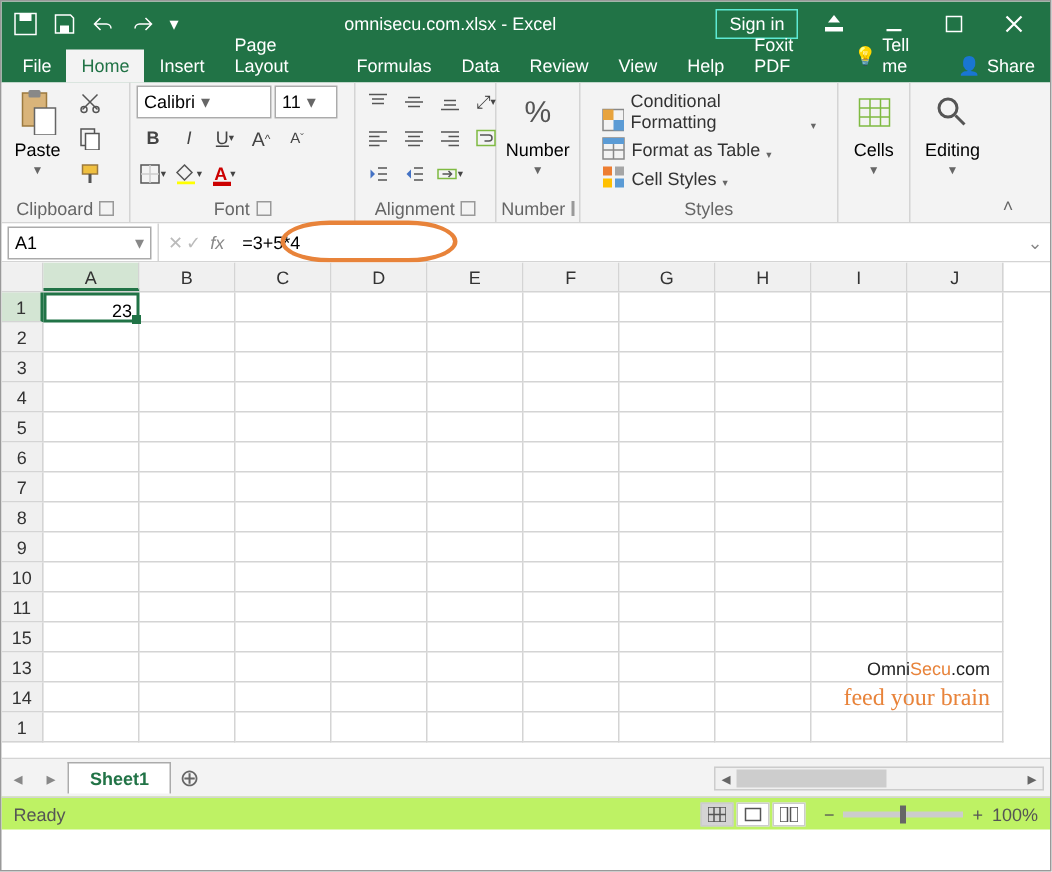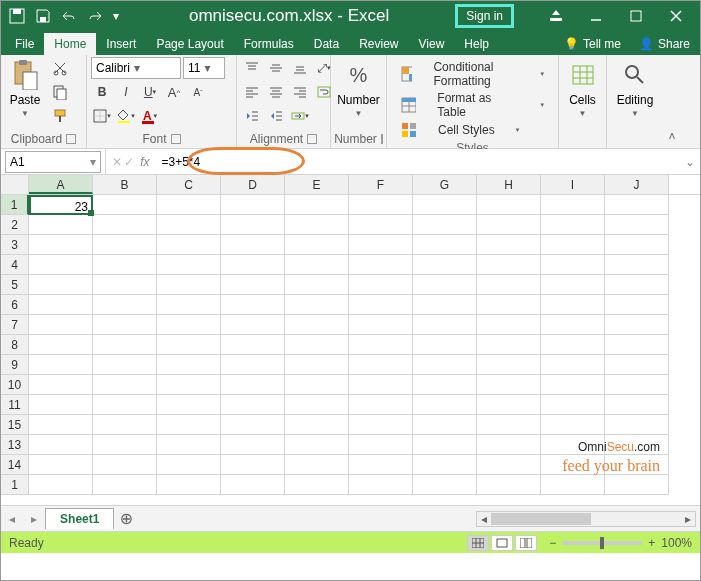--- a/index.html
+++ b/index.html
@@ -1,42 +1,42 @@
 <!DOCTYPE html>
 <html><head>
 <meta charset="utf-8">
 <style>
 *{margin:0;padding:0;box-sizing:border-box;font-family:"Segoe UI",Arial,sans-serif;font-size:12px;user-select:none}
 body{background:#fff;width:701px;height:581px;overflow:hidden;border:1px solid #999;position:relative}
 .titlebar{height:29px;background:#217346;display:flex;align-items:center;color:#fff;padding:0 4px}
 .titlebar .left{display:flex;gap:2px;align-items:center}
 .titlebar .qat{width:24px;height:24px;display:flex;align-items:center;justify-content:center;cursor:pointer}
-.titlebar .title{flex:1;text-align:center;font-size:17px}
-.titlebar .signin{border:3px solid #5eead4;padding:2px 8px;margin-right:22px;cursor:pointer}
+.titlebar .title{flex:1;text-align:center;font-size:12px}
+.titlebar .signin{border:1px solid #5eead4;padding:2px 8px;margin-right:4px;cursor:pointer}
 .titlebar .ctrl{width:40px;height:29px;display:flex;align-items:center;justify-content:center;cursor:pointer}
 .tabs{height:25px;background:#217346;display:flex;align-items:flex-end;padding-left:4px}
 .tab{color:#fff;padding:4px 10px;cursor:pointer;font-size:12px}
 .tab.active{background:#f3f3f3;color:#217346}
 .tabs .spacer{flex:1}
 .tabs .tellme{color:#fff;padding:4px 8px;display:flex;align-items:center;gap:4px}
 .tabs .share{color:#fff;padding:4px 10px;display:flex;align-items:center;gap:4px;cursor:pointer}
 .ribbon{height:94px;background:#f3f3f3;border-bottom:1px solid #d4d4d4;display:flex}
 .group{border-right:1px solid #d4d4d4;display:flex;flex-direction:column;padding:2px 4px 0}
 .group-body{flex:1;display:flex;gap:4px;align-items:flex-start}
 .group-label{font-size:11px;color:#666;text-align:center;padding:2px 0;display:flex;justify-content:center;align-items:center;gap:4px}
 .group-label .dlg{width:10px;height:10px;border:1px solid #999;position:relative;cursor:pointer}
 .bigbtn{display:flex;flex-direction:column;align-items:center;gap:2px;padding:2px 4px;cursor:pointer}
 .bigbtn .ico{width:32px;height:32px;display:flex;align-items:center;justify-content:center}
 .stack{display:flex;flex-direction:column;gap:2px}
 .row{display:flex;gap:2px;align-items:center}
 .smbtn{width:22px;height:22px;display:flex;align-items:center;justify-content:center;cursor:pointer;color:#444}
 .combo{border:1px solid #ababab;background:#fff;height:22px;display:flex;align-items:center;padding:0 4px;cursor:pointer}
 .combo .dd{margin-left:4px;color:#666}
 .styles-body{display:flex;flex-direction:column;gap:1px;padding-top:2px}
-.style-item{display:flex;align-items:center;gap:21px;cursor:pointer;font-size:12px;color:#333;padding:1px 10px}
+.style-item{display:flex;align-items:flex-end;gap:4px;cursor:pointer;font-size:12px;color:#333;padding:1px 10px}
 .fbar{height:26px;border-bottom:1px solid #d4d4d4;display:flex;align-items:center;background:#fff}
 .namebox{width:96px;height:22px;border:1px solid #ababab;margin:0 4px;display:flex;align-items:center;padding:0 4px;background:#fff}
 .namebox .dd{margin-left:auto;color:#888}
 .fx-btns{display:flex;align-items:center;gap:2px;border-left:1px solid #d4d4d4;padding:0 6px;height:100%}
 .fx-btns span{color:#bbb;cursor:pointer}
 .fx-label{font-style:italic;color:#888;margin-right:6px}
 .formula-input{flex:1;height:22px;padding:0 6px;font-size:12px;outline:none;border:none}
 .fbar .expand{width:20px;text-align:center;color:#888;cursor:pointer}
 .highlight{position:absolute;border:3px solid #e8833a;border-radius:50%/90%;width:118px;height:28px;pointer-events:none}
 .grid-area{position:relative;height:330px;overflow:hidden;background:#fff}
@@ -129,20 +129,21 @@
 <div class="tabs" id="tabs-row">
 <div class="tab">File</div>
     <div class="tab active">Home</div>
     <div class="tab">Insert</div>
     <div class="tab">Page Layout</div>
     <div class="tab">Formulas</div>
     <div class="tab">Data</div>
     <div class="tab">Review</div>
     <div class="tab">View</div>
     <div class="tab">Help</div>
+    <div class="tab">Foxit PDF</div>
     <div class="spacer"></div>
     <div class="tellme">
       <span>💡</span>
       <span>Tell me</span>
     </div>
     <div class="share">
       <span>👤</span>
       <span>Share</span>
     </div>
   </div>

